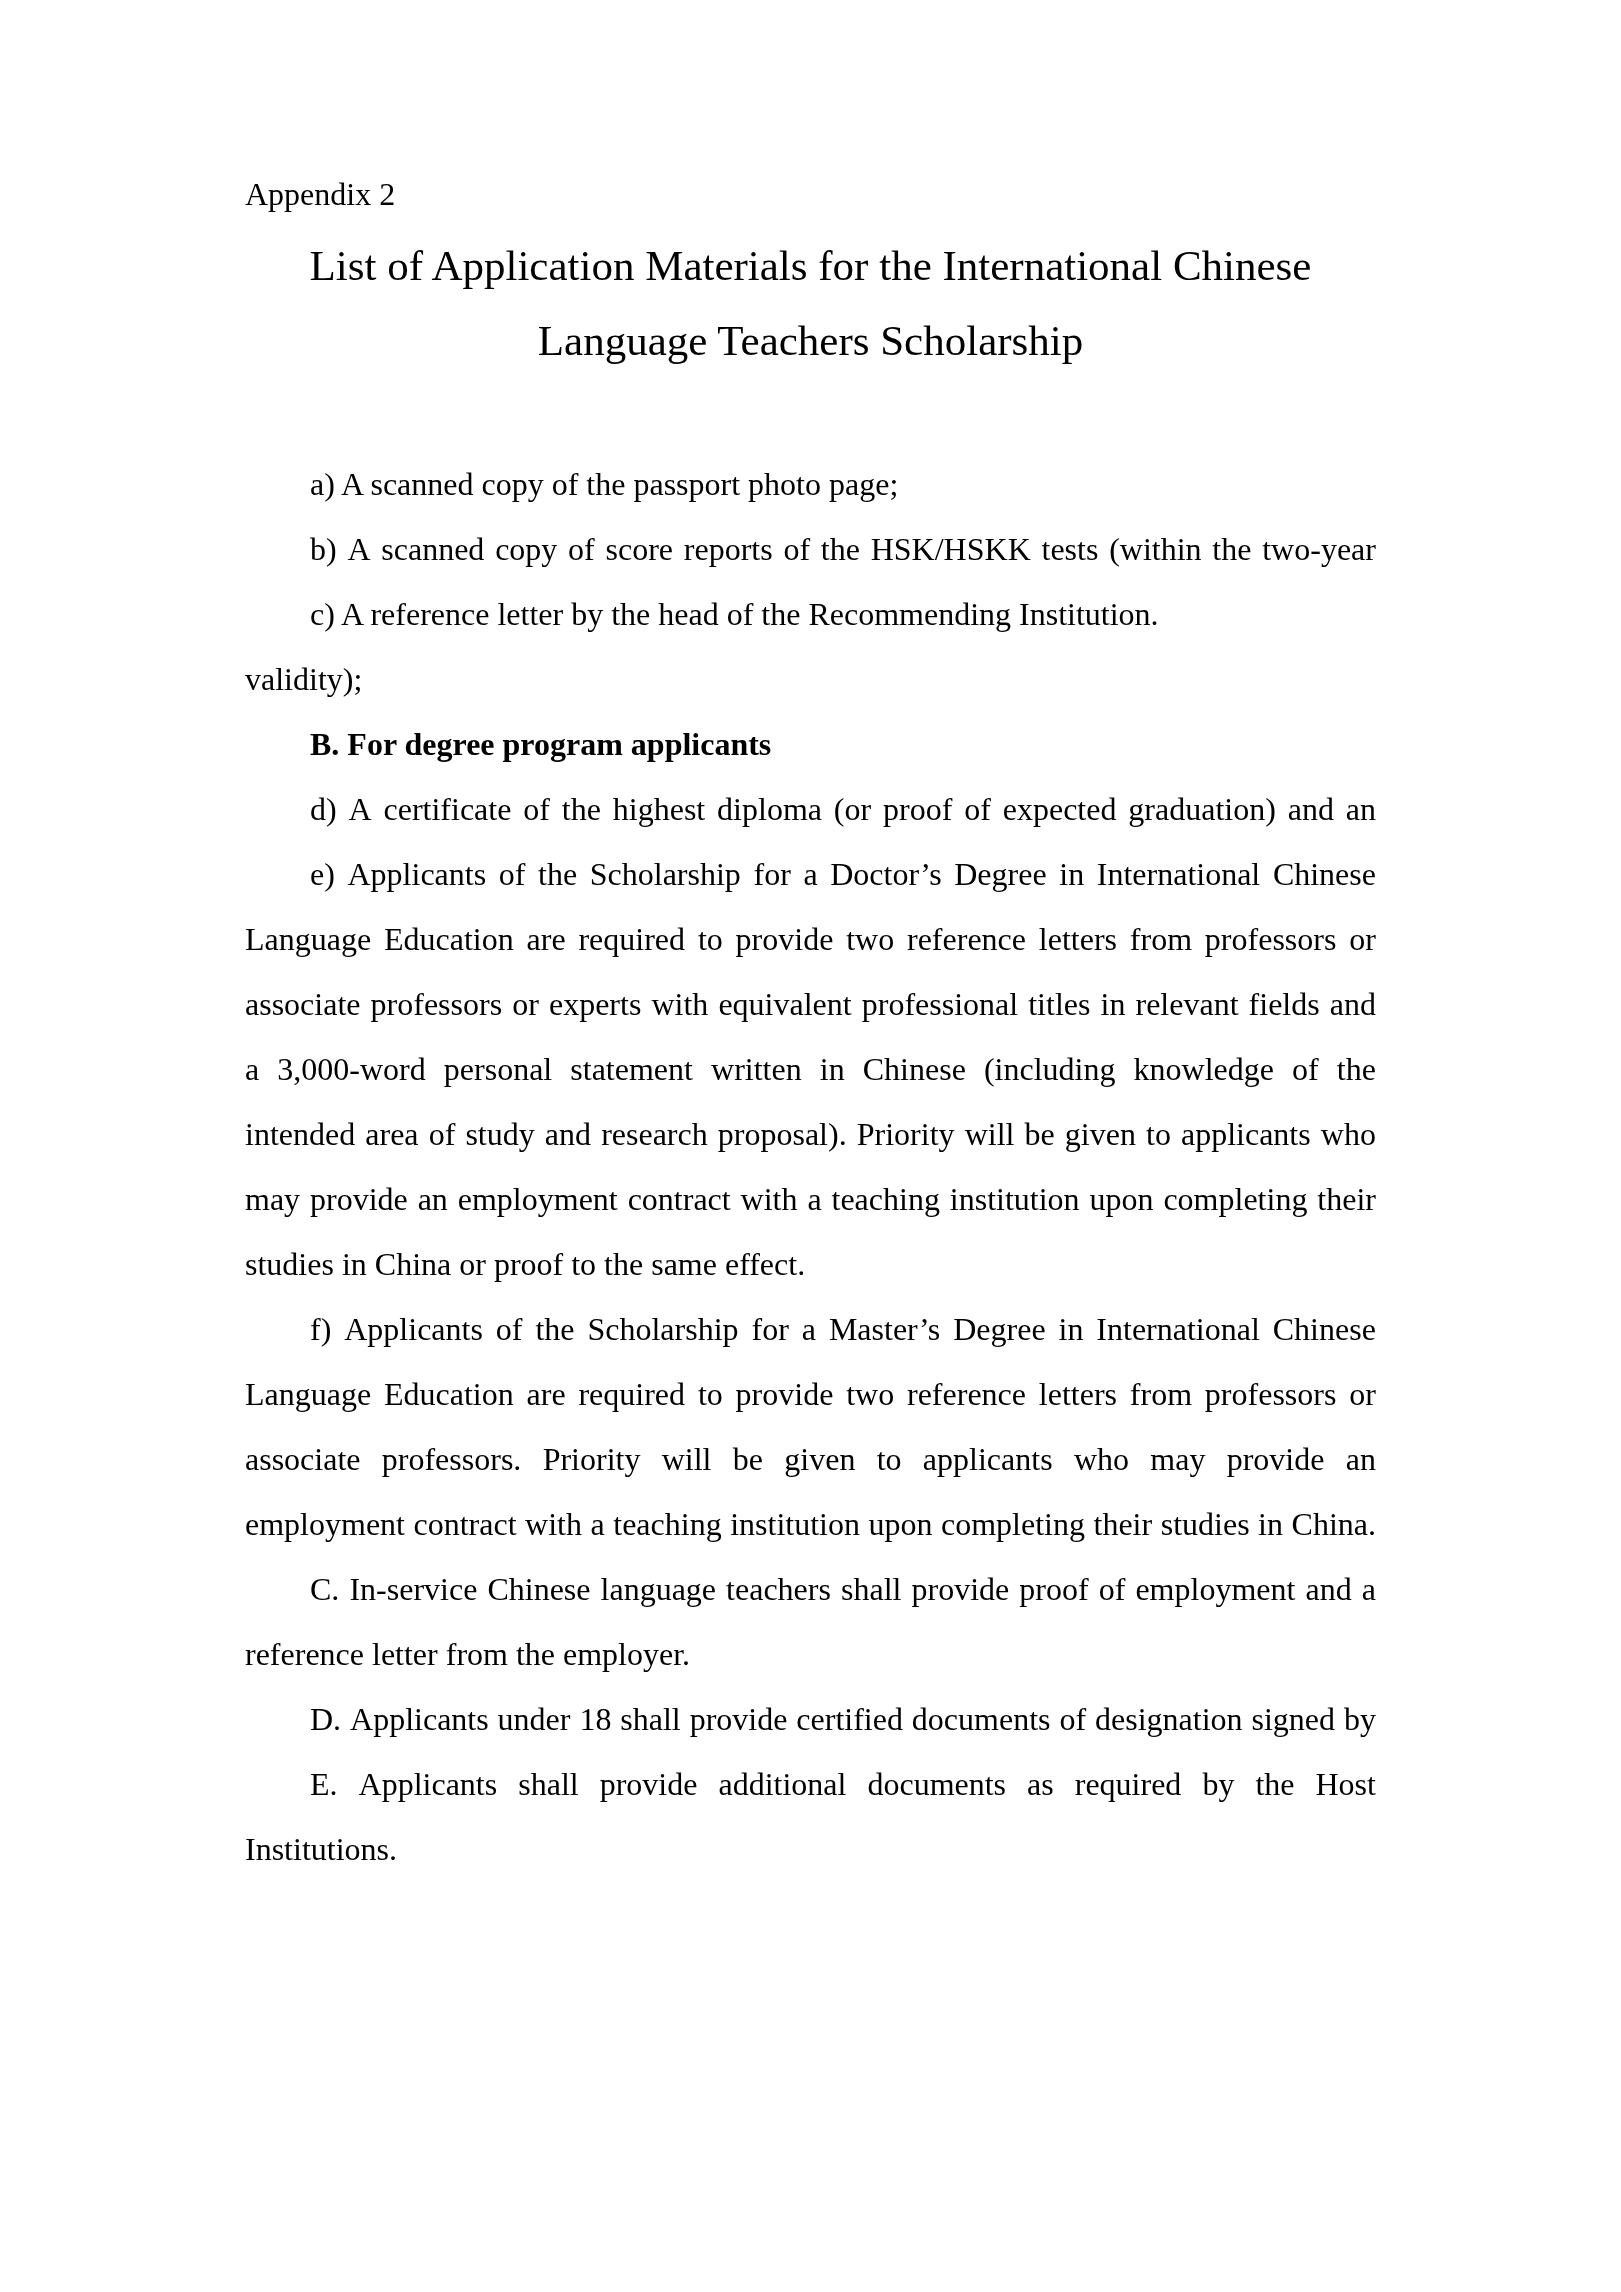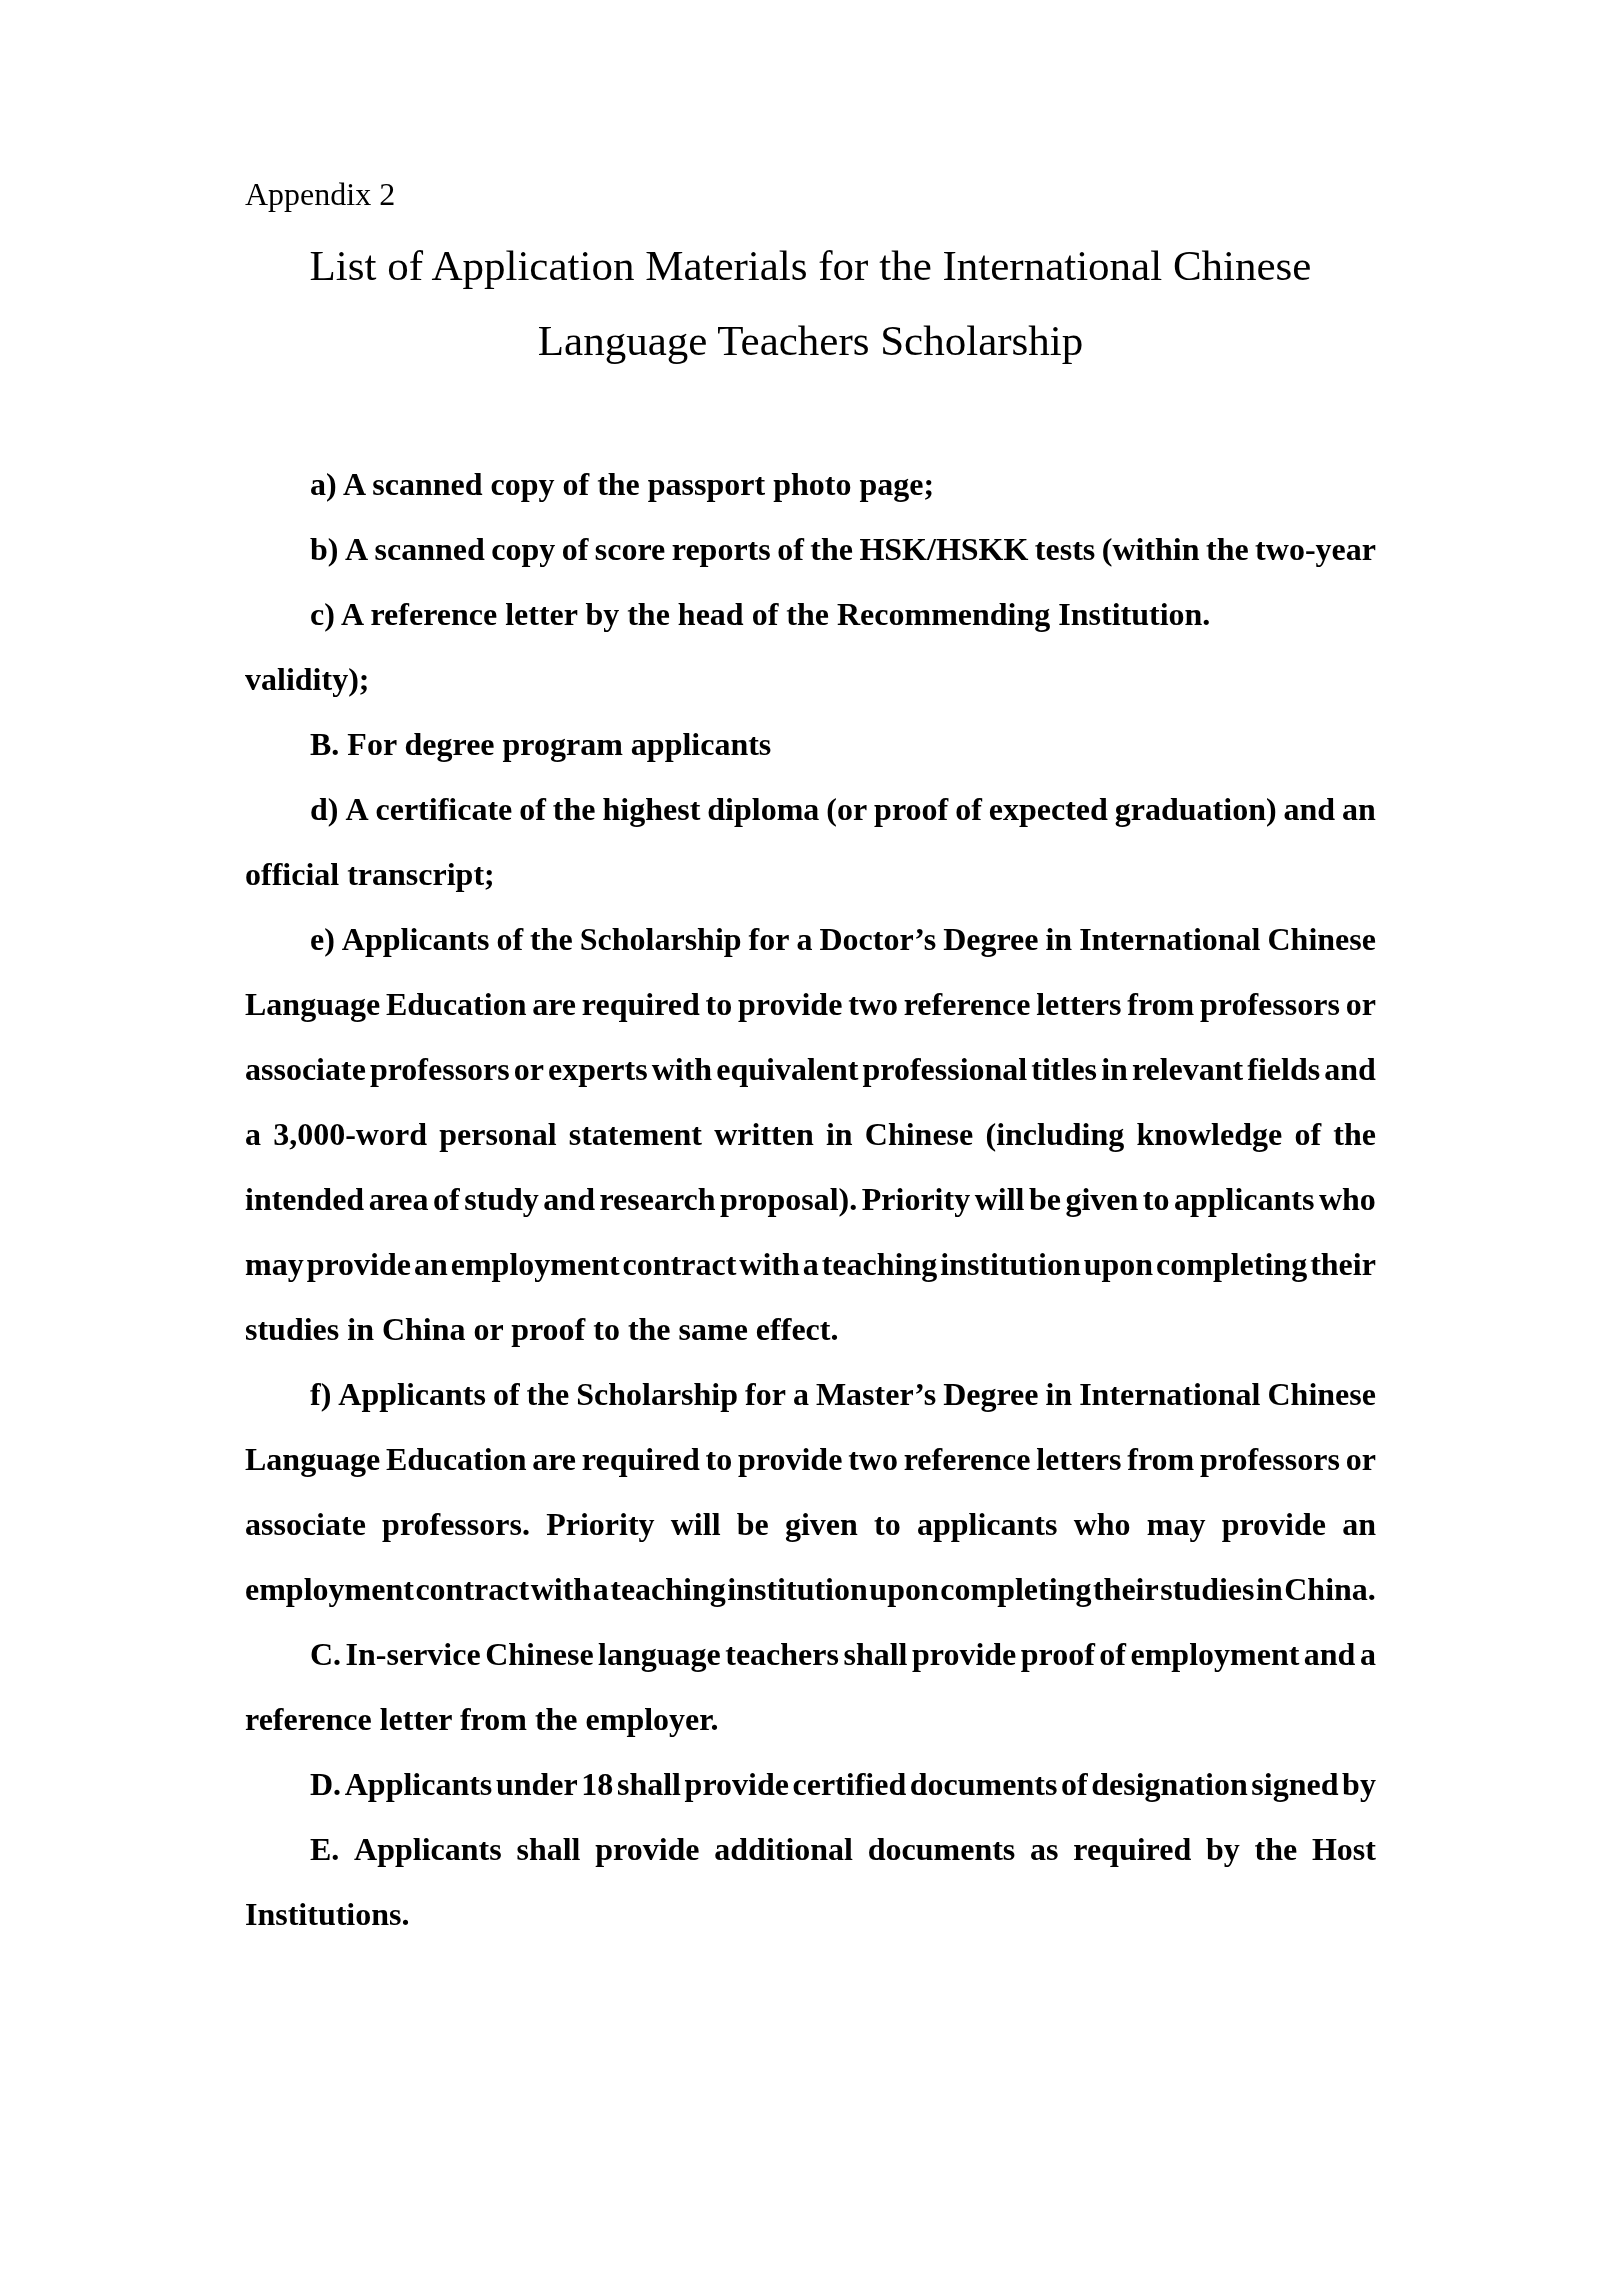--- a/index.html
+++ b/index.html
@@ -31,21 +31,20 @@
     text-align: center;
     font-weight: normal;
     font-size: 43px;
     line-height: 75px;
   }
   .docbody .line {
     font-size: 32px;
     line-height: 65px;
     white-space: pre;
     text-align: left;
-    font-weight: bold;
   }
   .docbody .line.just {
     display: flex;
     justify-content: space-between;
     white-space: normal;
   }
   .docbody .line.just span {
     flex: 0 0 auto;
     white-space: pre;
   }
@@ -95,21 +94,20 @@
         <span>highest</span>
         <span>diploma</span>
         <span>(or</span>
         <span>proof</span>
         <span>of</span>
         <span>expected</span>
         <span>graduation)</span>
         <span>and</span>
         <span>an</span>
       </div>
-      <div class="line">official transcript;</div>
       <div class="line first just">
         <span>e)</span>
         <span>Applicants</span>
         <span>of</span>
         <span>the</span>
         <span>Scholarship</span>
         <span>for</span>
         <span>a</span>
         <span>Doctor’s</span>
         <span>Degree</span>

